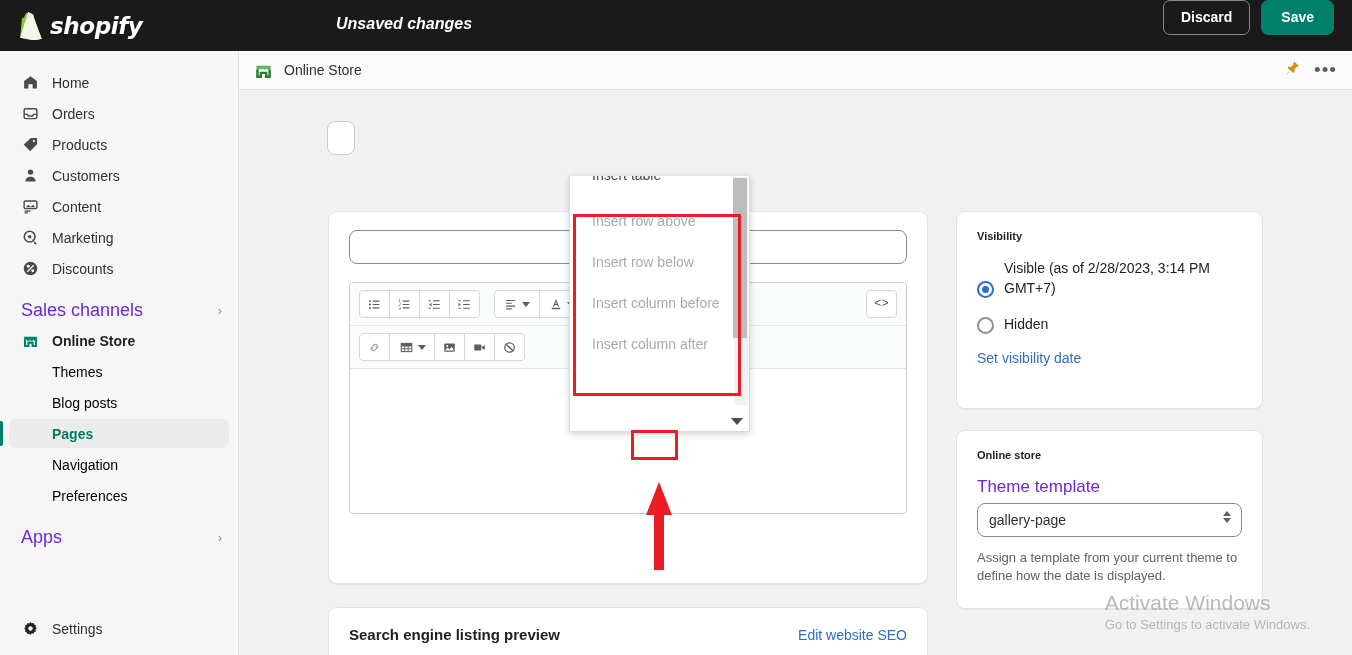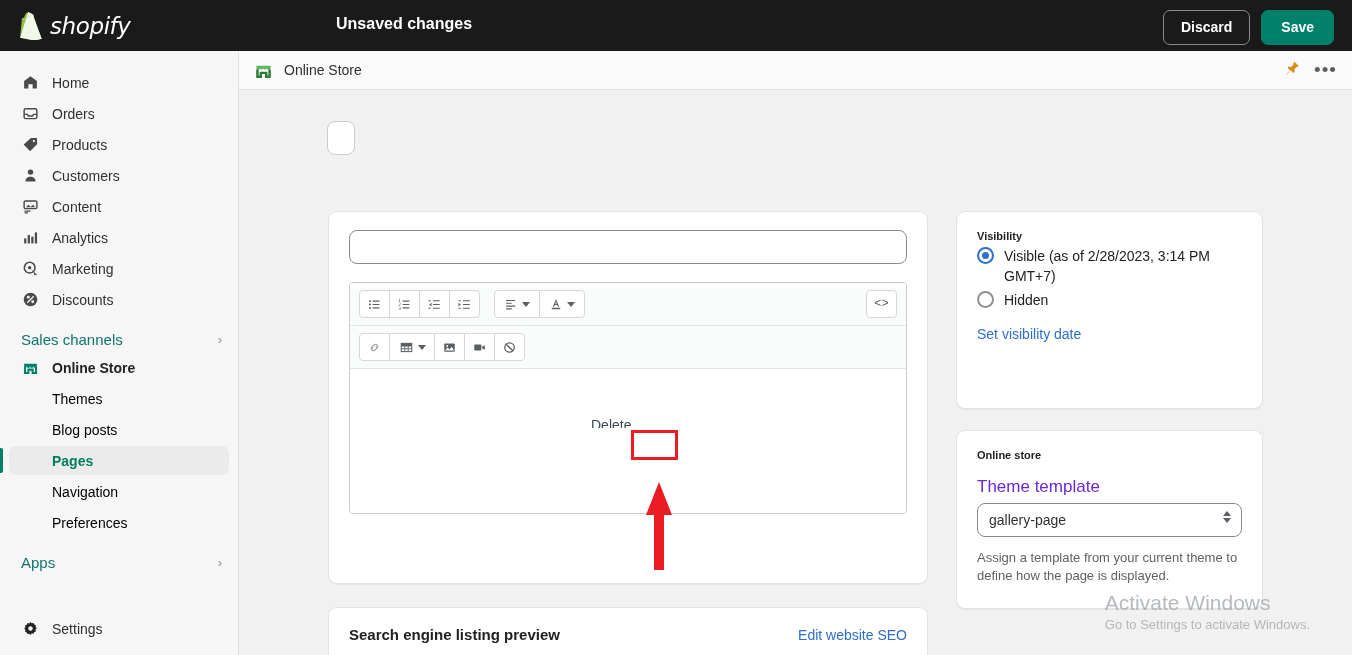--- a/index.html
+++ b/index.html
@@ -13,29 +13,29 @@
   .app { position: relative; width: 1352px; height: 655px; }
 
   
   .topbar {
     position: absolute; top: 0; left: 0; width: 1352px; height: 51px;
     background: #1a1a1a; display: flex; align-items: center;
   }
   .logo-wrap { display: flex; align-items: center; gap: 7px; margin-left: 18px; }
   .logo-mark { width: 25px; height: 28px; display: block; }
   .logo-text {
-    color: #ffffff; font-size: 23px; font-weight: normal; font-style: italic;
+    color: #ffffff; font-size: 23px; font-weight: bold; font-style: italic;
     letter-spacing: -0.4px; font-family: "DejaVu Sans", sans-serif;
   }
   .topbar-title {
     position: absolute; left: 336px; top: 15px;
-    color: #ffffff; font-size: 16px; font-weight: bold;
+    color: #ffffff; font-size: 16px; font-weight: bold; font-style: italic;
   }
   .topbar-actions {
-    position: absolute; right: 18px; top: 10px;
+    position: absolute; right: 18px; top: 0;
     display: flex; align-items: center; gap: 11px;
   }
   .btn-discard {
     background: transparent; border: 1px solid #8a8a8a; border-radius: 7px;
     color: #ffffff; font-size: 14px; font-weight: bold;
     padding: 0 17px; height: 35px; line-height: 33px; cursor: pointer;
   }
   .btn-save {
     background: #00806a; border: 1px solid #00806a; border-radius: 7px;
     color: #ffffff; font-size: 14px; font-weight: bold;
@@ -63,21 +63,21 @@
   .nav-item.active .lbl { color: #007d5f; font-weight: bold; }
   .nav-item.active::before {
     content: ""; position: absolute; left: -9px; top: 2px;
     width: 3px; height: 25px; background: #00806a; border-radius: 0 2px 2px 0;
   }
   .nav-item.channel .lbl { color: #202223; font-weight: bold; }
   .nav-section {
     display: flex; align-items: center; justify-content: space-between;
     margin: 17px 16px 5px 21px; cursor: pointer;
   }
-  .nav-section .lbl { font-size: 15px; color: #0f766e; }
+  .nav-section .lbl { font-size: 18px; color: #6d28d9; }
   .chev { color: #8c9196; font-size: 13px; }
   .nav-settings { position: absolute; left: 0; bottom: 10px; width: 239px; }
 
   
   .content {
     position: absolute; top: 51px; left: 239px; width: 1113px; height: 604px;
     background: #f1f1f1; overflow: hidden;
   }
   .chead {
     height: 39px; background: #fafafa; border-bottom: 1px solid #e3e3e3;
@@ -135,21 +135,21 @@
   .tb-btn.wide { width: 46px; gap: 4px; }
   .tb-caret {
     width: 0; height: 0; border-left: 4px solid transparent;
     border-right: 4px solid transparent; border-top: 5px solid #5c5f62;
   }
   .tb-spacer { flex: 1; }
   .editor-canvas { height: 145px; background: #ffffff; border-top: 1px solid #e4e5e7; }
 
   
   .panel-title { font-size: 11px; font-weight: bold; color: #202223; }
-  .radio-row { display: flex; align-items: flex-start; margin-top: 4px; }
+  .radio-row { display: flex; align-items: flex-end; margin-top: 16px; }
   .radio {
     width: 17px; height: 17px; border-radius: 50%; border: 2px solid #8c9196;
     background: #fff; flex: 0 0 17px; margin-top: 1px; margin-right: 10px;
     cursor: pointer; position: relative;
   }
   .radio.on { border-color: #2c6ecb; border-width: 2px; }
   .radio.on::after {
     content: ""; position: absolute; left: 3px; top: 3px;
     width: 7px; height: 7px; border-radius: 50%; background: #2c6ecb;
   }
@@ -310,31 +310,20 @@
       <span class="ico">
         <svg width="17" height="17" viewBox="0 0 20 20">
             <rect x="2.5" y="3.5" width="15" height="9" rx="1.6" fill="none" stroke="#4a4a4a" stroke-width="1.7"></rect>
             <path d="M4.5 11l3-3 2.5 2.5L13 8l2.5 3z" fill="#4a4a4a"></path>
             <path d="M3 15.5h7M3 17.5h4" stroke="#4a4a4a" stroke-width="1.6"></path>
           </svg>
       </span>
       <span class="lbl">Content</span>
     </div>
 
-    <div class="nav-item">
-      <span class="ico">
-        <svg width="17" height="17" viewBox="0 0 20 20">
-            <rect x="2.5" y="11" width="2.6" height="6" fill="#4a4a4a"></rect>
-            <rect x="6.7" y="7" width="2.6" height="10" fill="#4a4a4a"></rect>
-            <rect x="10.9" y="9" width="2.6" height="8" fill="#4a4a4a"></rect>
-            <rect x="15.1" y="4" width="2.6" height="13" fill="#4a4a4a"></rect>
-          </svg>
-      </span>
-      <span class="lbl">Analytics</span>
-    </div>
 
     <div class="nav-item">
       <span class="ico">
         <svg width="17" height="17" viewBox="0 0 20 20">
             <circle cx="9" cy="9" r="6.3" fill="none" stroke="#4a4a4a" stroke-width="1.8"></circle>
             <circle cx="9" cy="9" r="2" fill="#4a4a4a"></circle>
             <path d="M9.5 9.5 18 18l-3.5-.5-1-3.5z" fill="#4a4a4a"></path>
           </svg>
       </span>
       <span class="lbl">Marketing</span>
@@ -554,26 +543,44 @@
         <div class="card-body">
           <div class="panel-title">Online store</div>
           <div class="field-label" style="margin-top:16px;">Theme template</div>
           <div class="select-wrap">
             <div class="select-box">gallery-page</div>
             <span class="select-arrows">
               <span class="arr-up"></span>
                 <span class="arr-dn"></span>
             </span>
           </div>
-          <div class="help-text">Assign a template from your current theme to define how the page is displayed.</div>
+          <div class="help-text">Assign a template from your current theme to define how the date is displayed.</div>
         </div>
       </div>
 
       <div class="delete-peek">Delete</div>
 
+      <div class="dd-shell">
+        <div class="dd-panel">
+          <div class="dd-clip-top">
+            <div class="dd-item-top">Insert table</div>
+          </div>
+          <div class="dd-list">
+            <div class="dd-item faded">Insert row above</div>
+            <div class="dd-item faded">Insert row below</div>
+            <div class="dd-item faded">Insert column before</div>
+            <div class="dd-item faded">Insert column after</div>
+          </div>
+          <div class="dd-scroll">
+            <div class="dd-thumb"></div>
+          </div>
+          <div class="dd-arrow-dn"></div>
+        </div>
+        <div class="dd-highlight"></div>
+      </div>
 
       <div class="anno-table-btn"></div>
       <svg class="anno-arrow" width="34" height="88" viewBox="0 0 34 88">
         <path d="M17 0 L30 33 L22 33 L22 88 L12 88 L12 33 L4 33 Z" fill="#ec1c24"></path>
       </svg>
 
     </div>
   </div>
 
   <div class="watermark">

